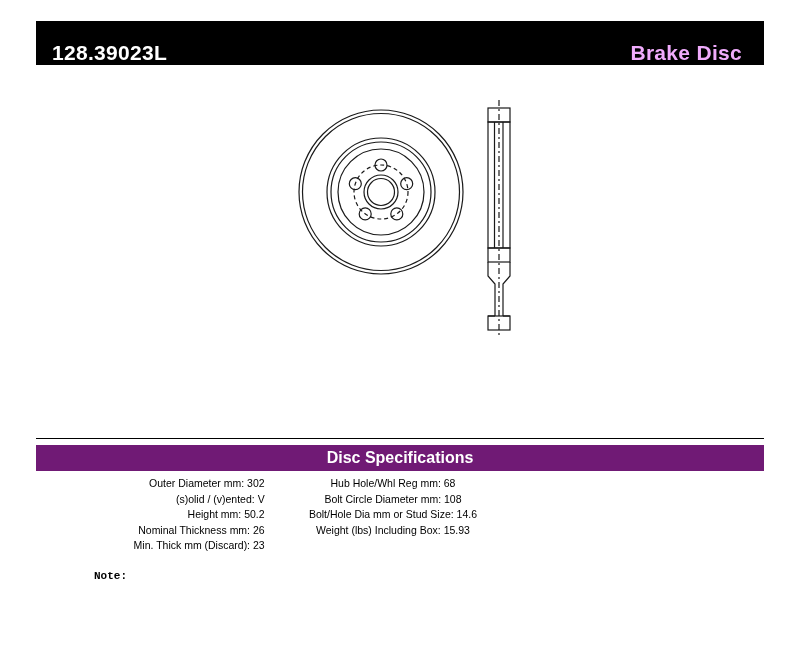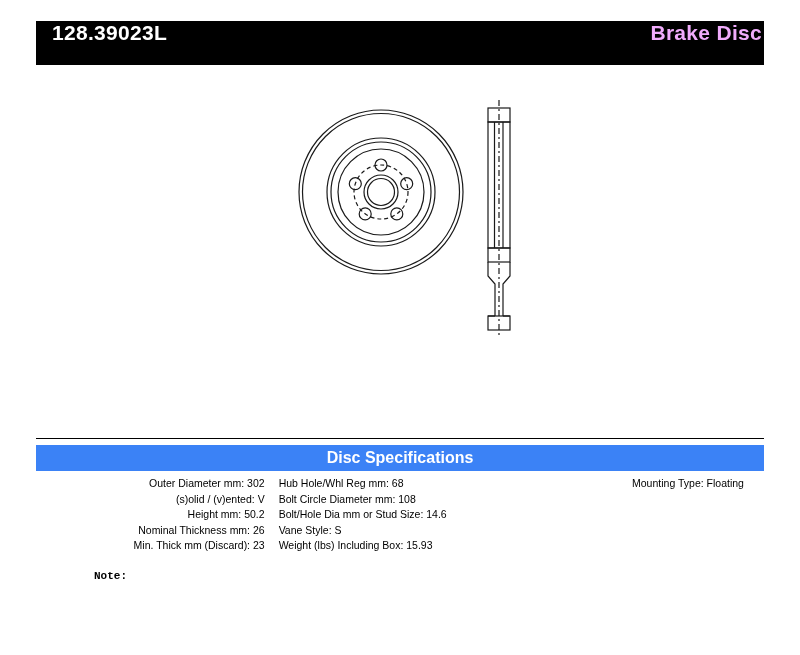--- a/index.html
+++ b/index.html
@@ -18,24 +18,24 @@
 
   
   .header-bar {
     position: absolute;
     left: 36px;
     top: 21px;
     width: 728px;
     height: 44px;
     background: #000000;
     display: flex;
-    align-items: flex-start;
+    align-items: flex-end;
     justify-content: space-between;
     box-sizing: border-box;
-    padding: 0 2px 0 16px;
+    padding: 0 22px 0 16px;
   }
   .header-part {
     color: #ffffff;
     font-size: 21px;
     font-weight: bold;
     letter-spacing: 0.3px;
   }
   .header-title {
     color: #f0abfc;
     font-size: 21px;
@@ -55,21 +55,21 @@
     display: block;
   }
 
   
   .spec-bar {
     position: absolute;
     left: 36px;
     top: 445px;
     width: 728px;
     height: 26px;
-    background: #3b82f6;
+    background: #701a75;
     display: flex;
     align-items: center;
     justify-content: center;
   }
   .spec-bar-title {
     color: #ffffff;
     font-size: 16px;
     font-weight: bold;
   }
 
@@ -84,21 +84,21 @@
   .spec-col {
     box-sizing: border-box;
   }
   .col-left {
     width: 33.33%;
     text-align: right;
     padding-right: 14px;
   }
   .col-mid {
     width: 33.33%;
-    text-align: left;
+    text-align: center;
     padding-right: 14px;
   }
   .col-right {
     width: 33.33%;
     text-align: right;
     padding-right: 20px;
   }
   .spec-line {
     line-height: 15.5px;
     white-space: nowrap;
@@ -191,24 +191,20 @@
     <div class="spec-line">Outer Diameter mm: 302</div>
     <div class="spec-line">(s)olid / (v)ented: V</div>
     <div class="spec-line">Height mm: 50.2</div>
     <div class="spec-line">Nominal Thickness mm: 26</div>
     <div class="spec-line">Min. Thick mm (Discard): 23</div>
   </div>
   <div class="spec-col col-mid">
     <div class="spec-line">Hub Hole/Whl Reg mm: 68</div>
     <div class="spec-line">Bolt Circle Diameter mm: 108</div>
     <div class="spec-line">Bolt/Hole Dia mm or Stud Size: 14.6</div>
-    <div class="spec-line">Vane Style: S</div>
     <div class="spec-line">Weight (lbs) Including Box: 15.93</div>
-  </div>
-  <div class="spec-col col-right">
-    <div class="spec-line">Mounting Type: Floating</div>
   </div>
 </div>
 
 <div class="note">
   <span>Note:</span>
   <span></span>
 </div>
 
 </body></html>

